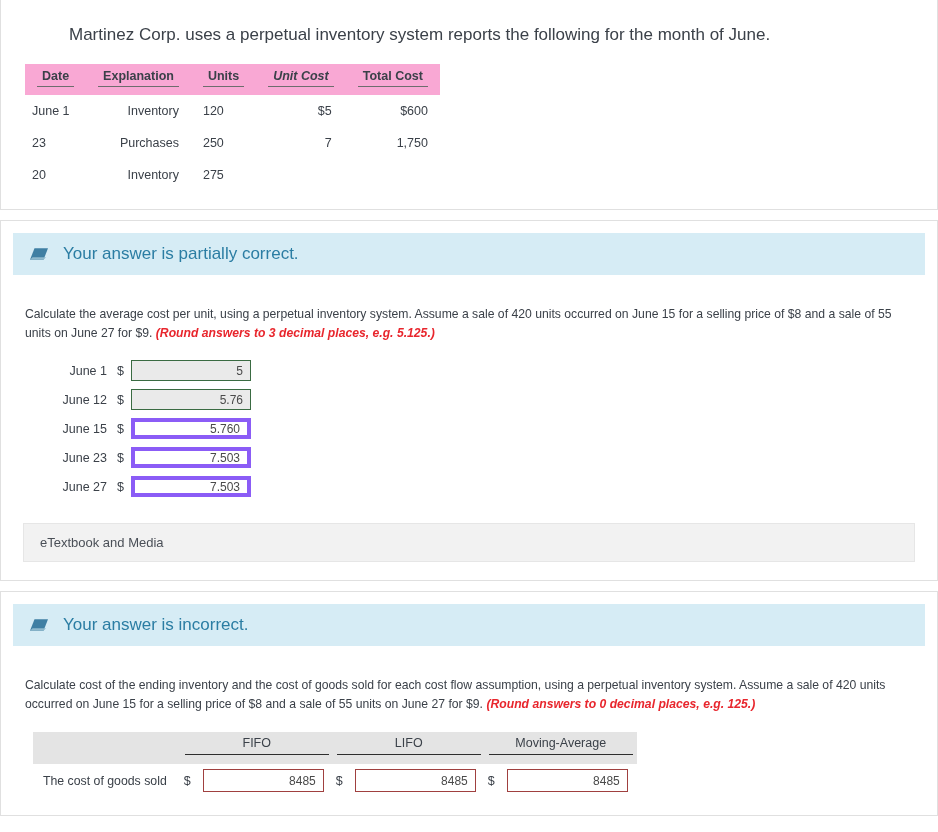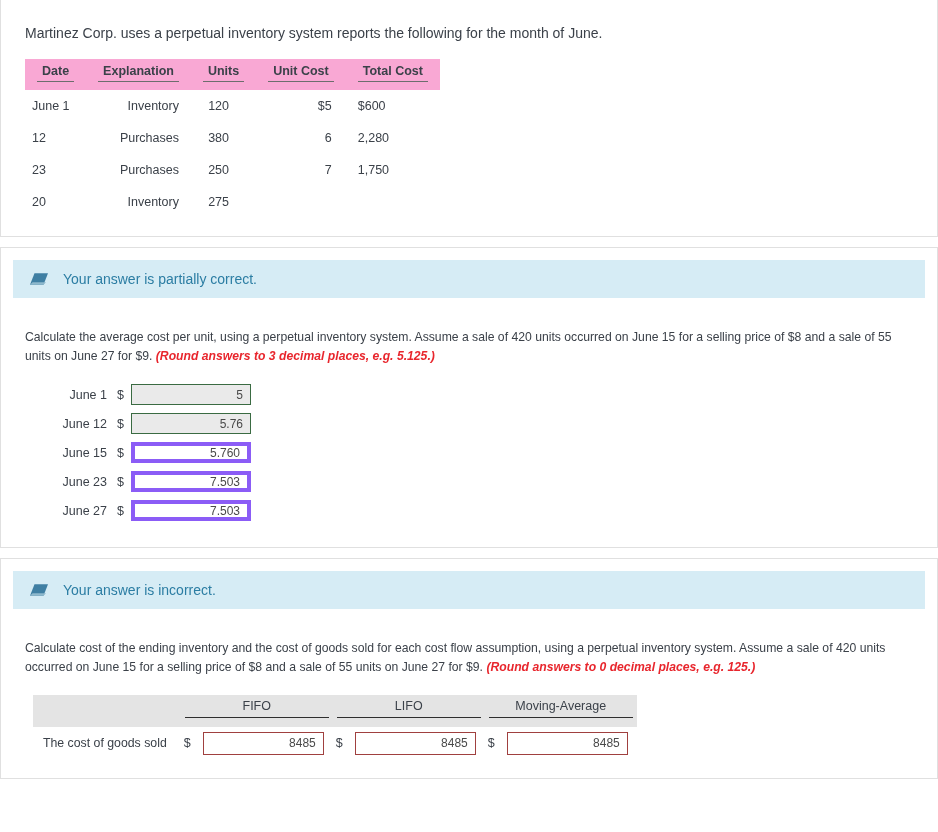--- a/index.html
+++ b/index.html
@@ -22,24 +22,25 @@
     border: 1px solid #e0e0e0;
     box-sizing: border-box;
     margin: 0 0 10px 0;
     width: 938px;
   }
   .card.first { border-top: none; }
   .card-body { padding: 14px 22px 18px 22px; }
 
   
   .intro-text {
-    font-size: 14px;
+    font-size: 17px;
     color: #3b4149;
     line-height: 1.45;
     padding: 9px 0 2px 2px;
+    margin-left: 44px;
   }
 
   
   .data-table {
     border-collapse: collapse;
     margin-top: 14px;
     margin-left: 2px;
     font-size: 12.5px;
     color: #3b4149;
   }
@@ -50,53 +51,53 @@
     white-space: nowrap;
   }
   .data-table th .hlabel {
     display: inline-block;
     border-bottom: 1.5px solid #6d6d6d;
     padding: 0 5px 3px 5px;
   }
   .data-table th.h-date  { text-align: left; }
   .data-table th.h-expl  { text-align: right; text-decoration: underline; }
   .data-table th.h-units { text-align: center; }
-  .data-table th.h-uc    { text-align: right; }
+  .data-table th.h-uc    { text-align: right; font-style: italic; }
   .data-table th.h-tc    { text-align: right; }
   .data-table td {
     padding: 9px 12px 9px 12px;
     white-space: nowrap;
     font-size: 12.5px;
   }
   .data-table td.c-date  { text-align: left; padding-left: 7px; }
   .data-table td.c-expl  { text-align: right; }
-  .data-table td.c-units { text-align: center; padding-right: 22px;}
+  .data-table td.c-units { text-align: left; padding-right: 22px;}
   .data-table td.c-uc    { text-align: right; padding-right: 14px;}
-  .data-table td.c-tc    { padding-right: 12px; margin-top: 20px;}
+  .data-table td.c-tc    { text-align: right; padding-right: 12px; margin-top: 20px;}
 
   
   .banner {
     background: #d6ecf5;
     display: flex;
     align-items: center;
     padding: 11px 16px;
     margin: 12px 12px 0 12px;
     width: calc(100% - 24px);
     box-sizing: border-box;
   }
   .banner-icon {
     width: 20px;
     height: 14px;
     margin-right: 14px;
     flex: 0 0 auto;
     display: block;
   }
   .banner-text {
     color: #2b7da3;
-    font-size: 14px;
+    font-size: 17px;
   }
 
   
   .prompt {
     font-size: 12.2px;
     line-height: 1.55;
     color: #3b4149;
     padding: 16px 2px 0 2px;
   }
   .round-note {
@@ -225,27 +226,20 @@
         </thead>
         <tbody>
           <tr>
             <td class="c-date">June 1</td>
             <td class="c-expl">Inventory</td>
             <td class="c-units">120</td>
             <td class="c-uc">$5</td>
             <td class="c-tc">$600</td>
           </tr>
           <tr>
-            <td class="c-date">12</td>
-            <td class="c-expl">Purchases</td>
-            <td class="c-units">380</td>
-            <td class="c-uc">6</td>
-            <td class="c-tc">2,280</td>
-          </tr>
-          <tr>
             <td class="c-date">23</td>
             <td class="c-expl">Purchases</td>
             <td class="c-units">250</td>
             <td class="c-uc">7</td>
             <td class="c-tc">1,750</td>
           </tr>
           <tr>
             <td class="c-date">20</td>
             <td class="c-expl">Inventory</td>
             <td class="c-units">275</td>
@@ -293,20 +287,21 @@
           <span class="dollar">$</span>
           <input class="ans-input" type="text" value="7.503" style="">
         </div>
         <div class="answer-row">
           <span class="answer-label">June 27</span>
           <span class="dollar">$</span>
           <input class="ans-input" type="text" value="7.503" style="">
         </div>
       </div>
 
+      <div class="etextbook">eTextbook and Media</div>
     </div>
   </div>
 
   <div class="card">
 
     <div class="banner">
       <svg class="banner-icon" viewBox="0 0 20 14">
         <polygon points="5.5,1.2 19,1.2 14.5,12.8 1,12.8" fill="#3f7fa3"></polygon>
         <polygon points="3.5,10.2 17,10.2 14.5,12.8 1,12.8" fill="#8fb9cd"></polygon>
       </svg>

